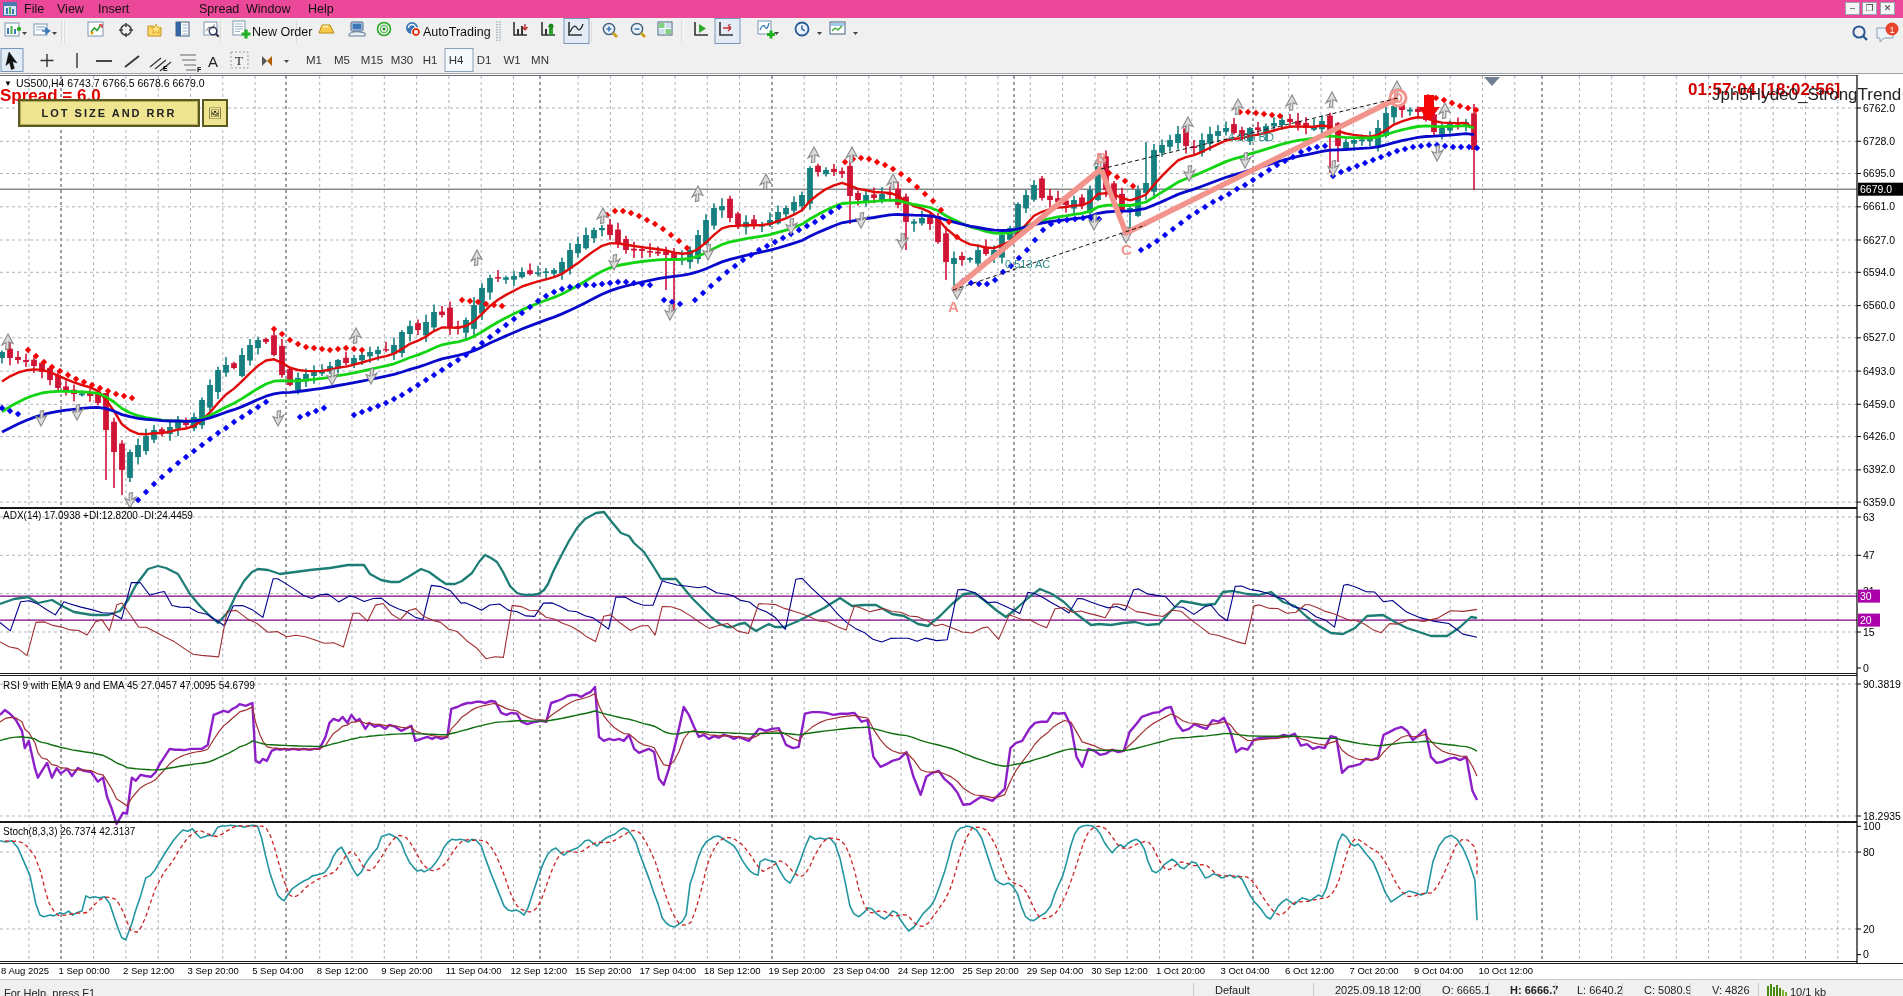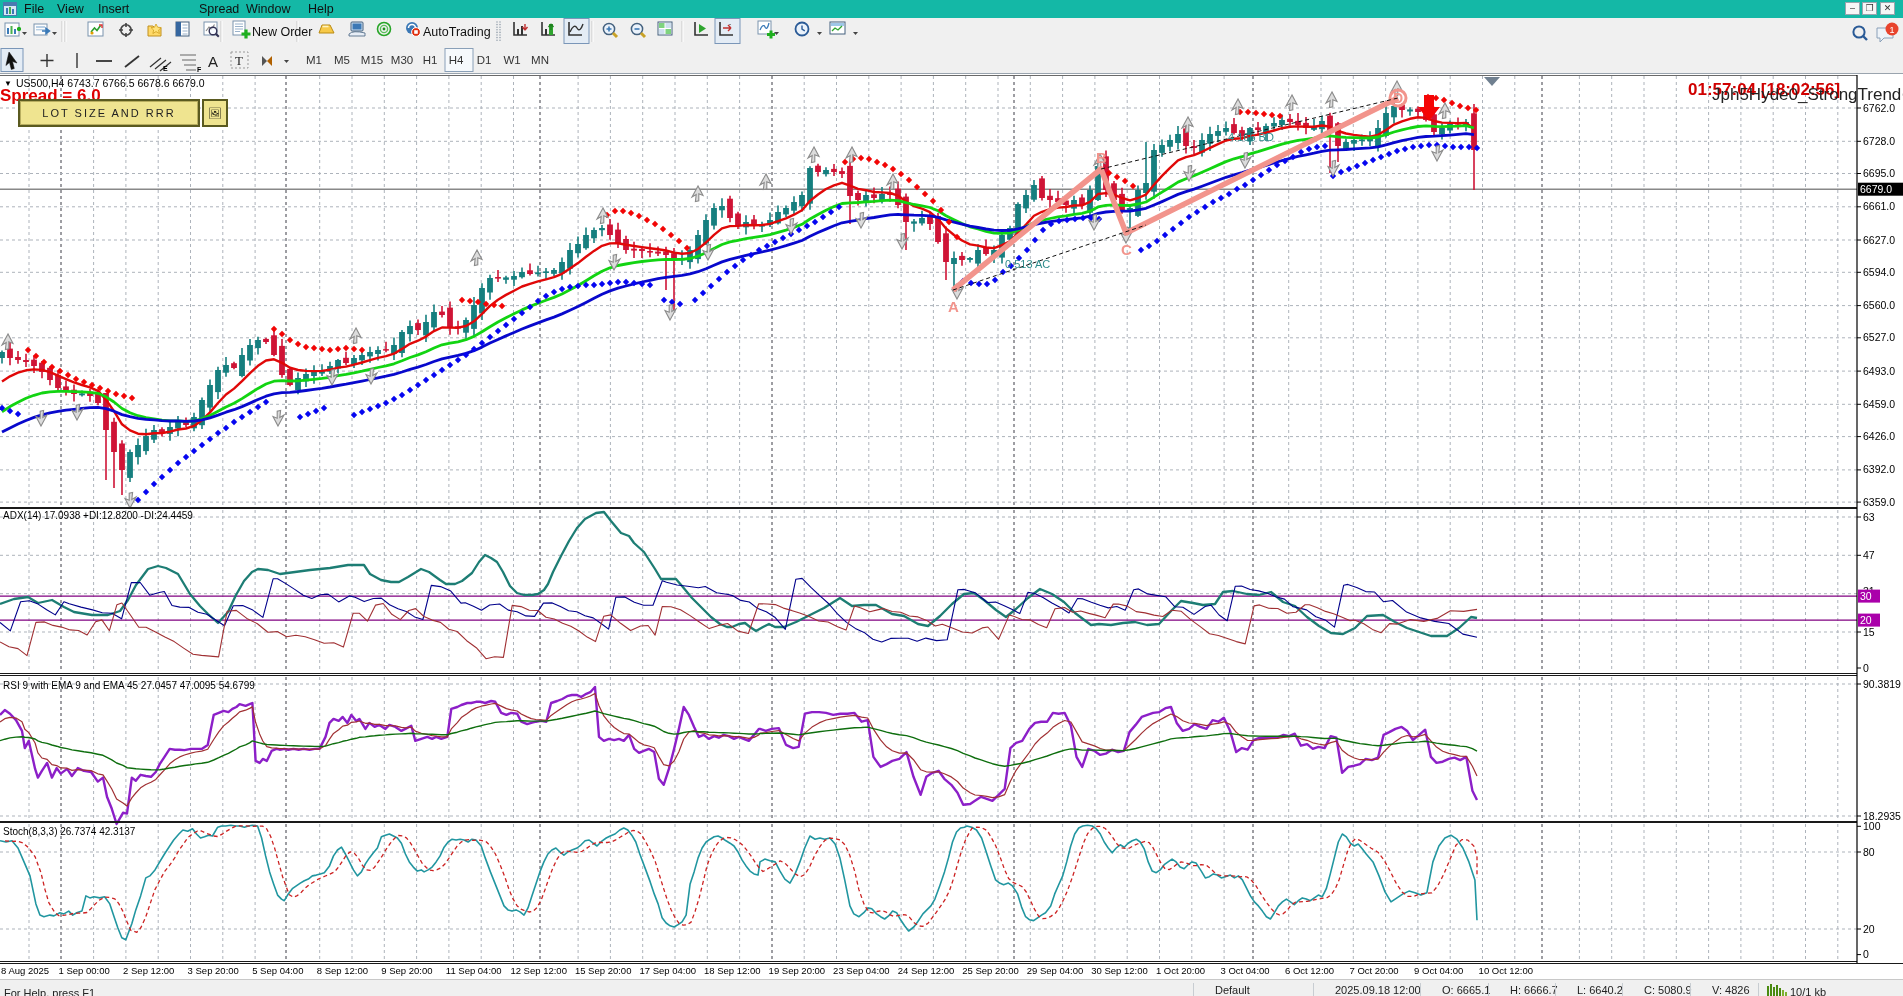--- a/index.html
+++ b/index.html
@@ -1,16 +1,16 @@
 <!DOCTYPE html>
 <html><head><meta charset="utf-8"><style>
 * { margin:0; padding:0; box-sizing:border-box; }
 html,body { width:1903px; height:996px; overflow:hidden; background:#fff;
   font-family:"Liberation Sans", sans-serif; }
-#menubar { position:absolute; left:0; top:0; width:100%; height:18px; background:#14b8a6;
+#menubar { position:absolute; left:0; top:0; width:100%; height:18px; background:#ec4899;
   font-size:12.5px; color:#111; }
 #menubar span.m { position:absolute; top:2px; }
 #toolbars { position:absolute; left:0; top:18px; width:100%; height:56px; background:#f0f0f0;
   border-bottom:1px solid #9aa4ae; }
 #newordertxt { position:absolute; left:252px; top:25px; font-size:12.5px; color:#111; z-index:6; }
 #autotrtxt { position:absolute; left:423px; top:25px; font-size:12.5px; color:#111; z-index:6; }
 #chart { position:absolute; left:0; top:0; }
 #statusbar { position:absolute; left:0; top:979px; width:100%; height:17px; background:#f0f0f0;
   border-top:1px solid #c8c8c8; font-size:11px; color:#222; }
 .cell { position:absolute; top:3px; border-left:1px solid #c8cdd2; height:14px; padding-left:21px; padding-top:1px; }
@@ -1224,30 +1224,30 @@
 <text x="1349.5" y="974.0" font-family="Liberation Sans, sans-serif" font-size="9.5" fill="#000" text-anchor="start" font-weight="normal">7 Oct 20:00</text>
 <text x="1414.1" y="974.0" font-family="Liberation Sans, sans-serif" font-size="9.5" fill="#000" text-anchor="start" font-weight="normal">9 Oct 04:00</text>
 <text x="1478.6" y="974.0" font-family="Liberation Sans, sans-serif" font-size="9.5" fill="#000" text-anchor="start" font-weight="normal">10 Oct 12:00</text>
 <text x="4.0" y="86.0" font-family="Liberation Sans, sans-serif" font-size="8" fill="#000" text-anchor="start" font-weight="normal">▼</text>
 <text x="16.0" y="87.0" font-family="Liberation Sans, sans-serif" font-size="10.5" fill="#000" text-anchor="start" font-weight="normal">US500,H4  6743.7 6766.5 6678.6 6679.0</text>
 <text x="3.0" y="519.0" font-family="Liberation Sans, sans-serif" font-size="10" fill="#000" text-anchor="start" font-weight="normal">ADX(14) 17.0938 +DI:12.8200 -DI:24.4459</text>
 <text x="3.0" y="689.0" font-family="Liberation Sans, sans-serif" font-size="10" fill="#000" text-anchor="start" font-weight="normal">RSI 9 with EMA 9 and EMA 45 27.0457 47.0095 54.6799</text>
 <text x="3.0" y="835.0" font-family="Liberation Sans, sans-serif" font-size="10" fill="#000" text-anchor="start" font-weight="normal">Stoch(8,3,3) 26.7374 42.3137</text>
 </svg>
 <div style="position:absolute;left:0;top:86px;font-size:17px;font-weight:bold;color:#e00000;font-family:'Liberation Sans',sans-serif;">Spread = 6.0</div>
-<div style="position:absolute;left:18px;top:99px;width:182px;height:28px;background:#efe490;border:2px solid #5a5a20;box-shadow:inset 0 0 0 1px #b8ae60;text-align:center;font-size:11px;font-weight:normal;letter-spacing:2px;line-height:24px;color:#222;">LOT SIZE AND RRR</div>
+<div style="position:absolute;left:18px;top:99px;width:182px;height:28px;background:#efe490;border:2px solid #5a5a20;box-shadow:inset 0 0 0 1px #b8ae60;text-align:center;font-size:11px;font-weight:bold;letter-spacing:2px;line-height:24px;color:#222;">LOT SIZE AND RRR</div>
 <div style="position:absolute;left:202px;top:99px;width:26px;height:28px;background:#efe490;border:2px solid #5a5a20;text-align:center;font-size:11px;line-height:24px;">🖼</div>
 <div style="position:absolute;left:1688px;top:80px;font-size:17px;font-weight:bold;color:#d00000;">01:57:04 [18:02:56]</div>
 <div style="position:absolute;left:1712px;top:84px;font-size:17px;color:#222;">Jph5Hyde0_StrongTrend⊘</div>
 <div id="statusbar">
   <span style="position:absolute;left:4px;top:7px;">For Help, press F1</span>
   <span class="cell" style="left:1193px;">Default</span>
   <span class="cell" style="left:1313px;">2025.09.18 12:00</span>
   <span class="cell" style="left:1420px;">O: 6665.1</span>
-  <span class="cell" style="left:1488px;">H: 6666.7</span>
+  <span class="cell" style="left:1488px;font-weight:bold;">H: 6666.7</span>
   <span class="cell" style="left:1555px;">L: 6640.2</span>
   <span class="cell" style="left:1622px;">C: 5080.9</span>
   <span class="cell" style="left:1690px;">V: 4826</span>
   <span class="cell" style="left:1758px;width:140px;"></span>
   <span style="position:absolute;left:1767px;top:4px;">
     <svg width="22" height="12">
         <rect x="0" y="2" width="2" height="10" fill="#4a8a10"></rect>
         <rect x="3" y="0" width="2" height="12" fill="#4a8a10"></rect>
         <rect x="6" y="3" width="2" height="9" fill="#4a8a10"></rect>
         <rect x="9" y="1" width="2" height="11" fill="#4a8a10"></rect>

